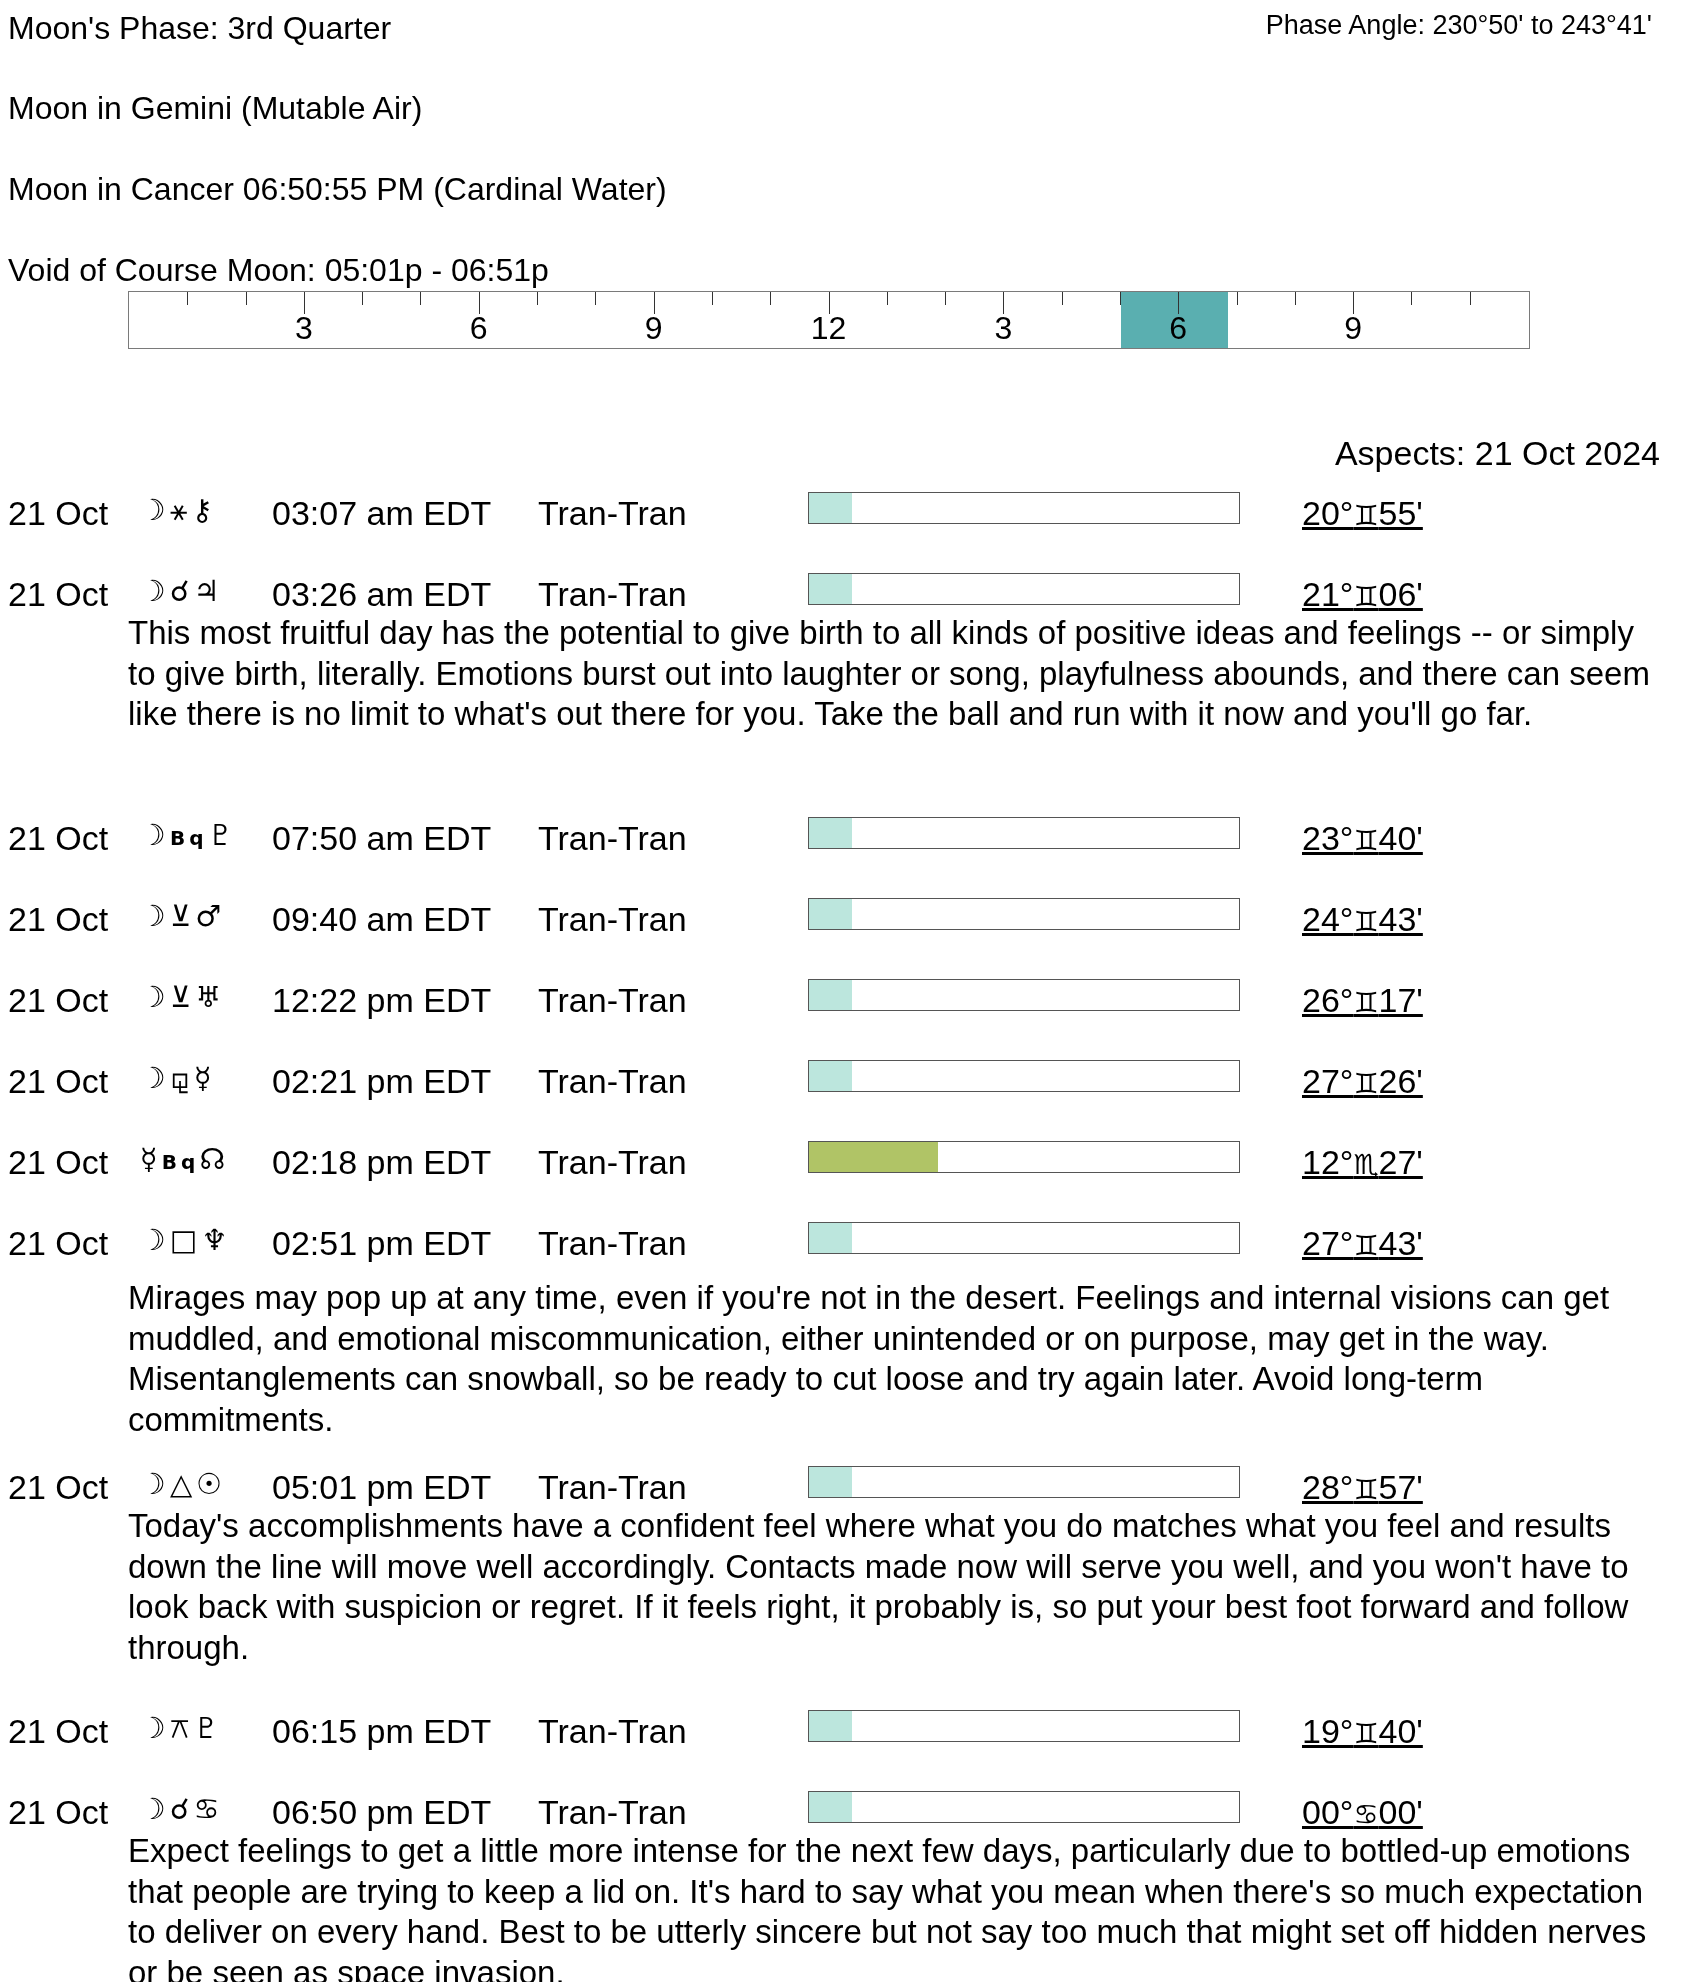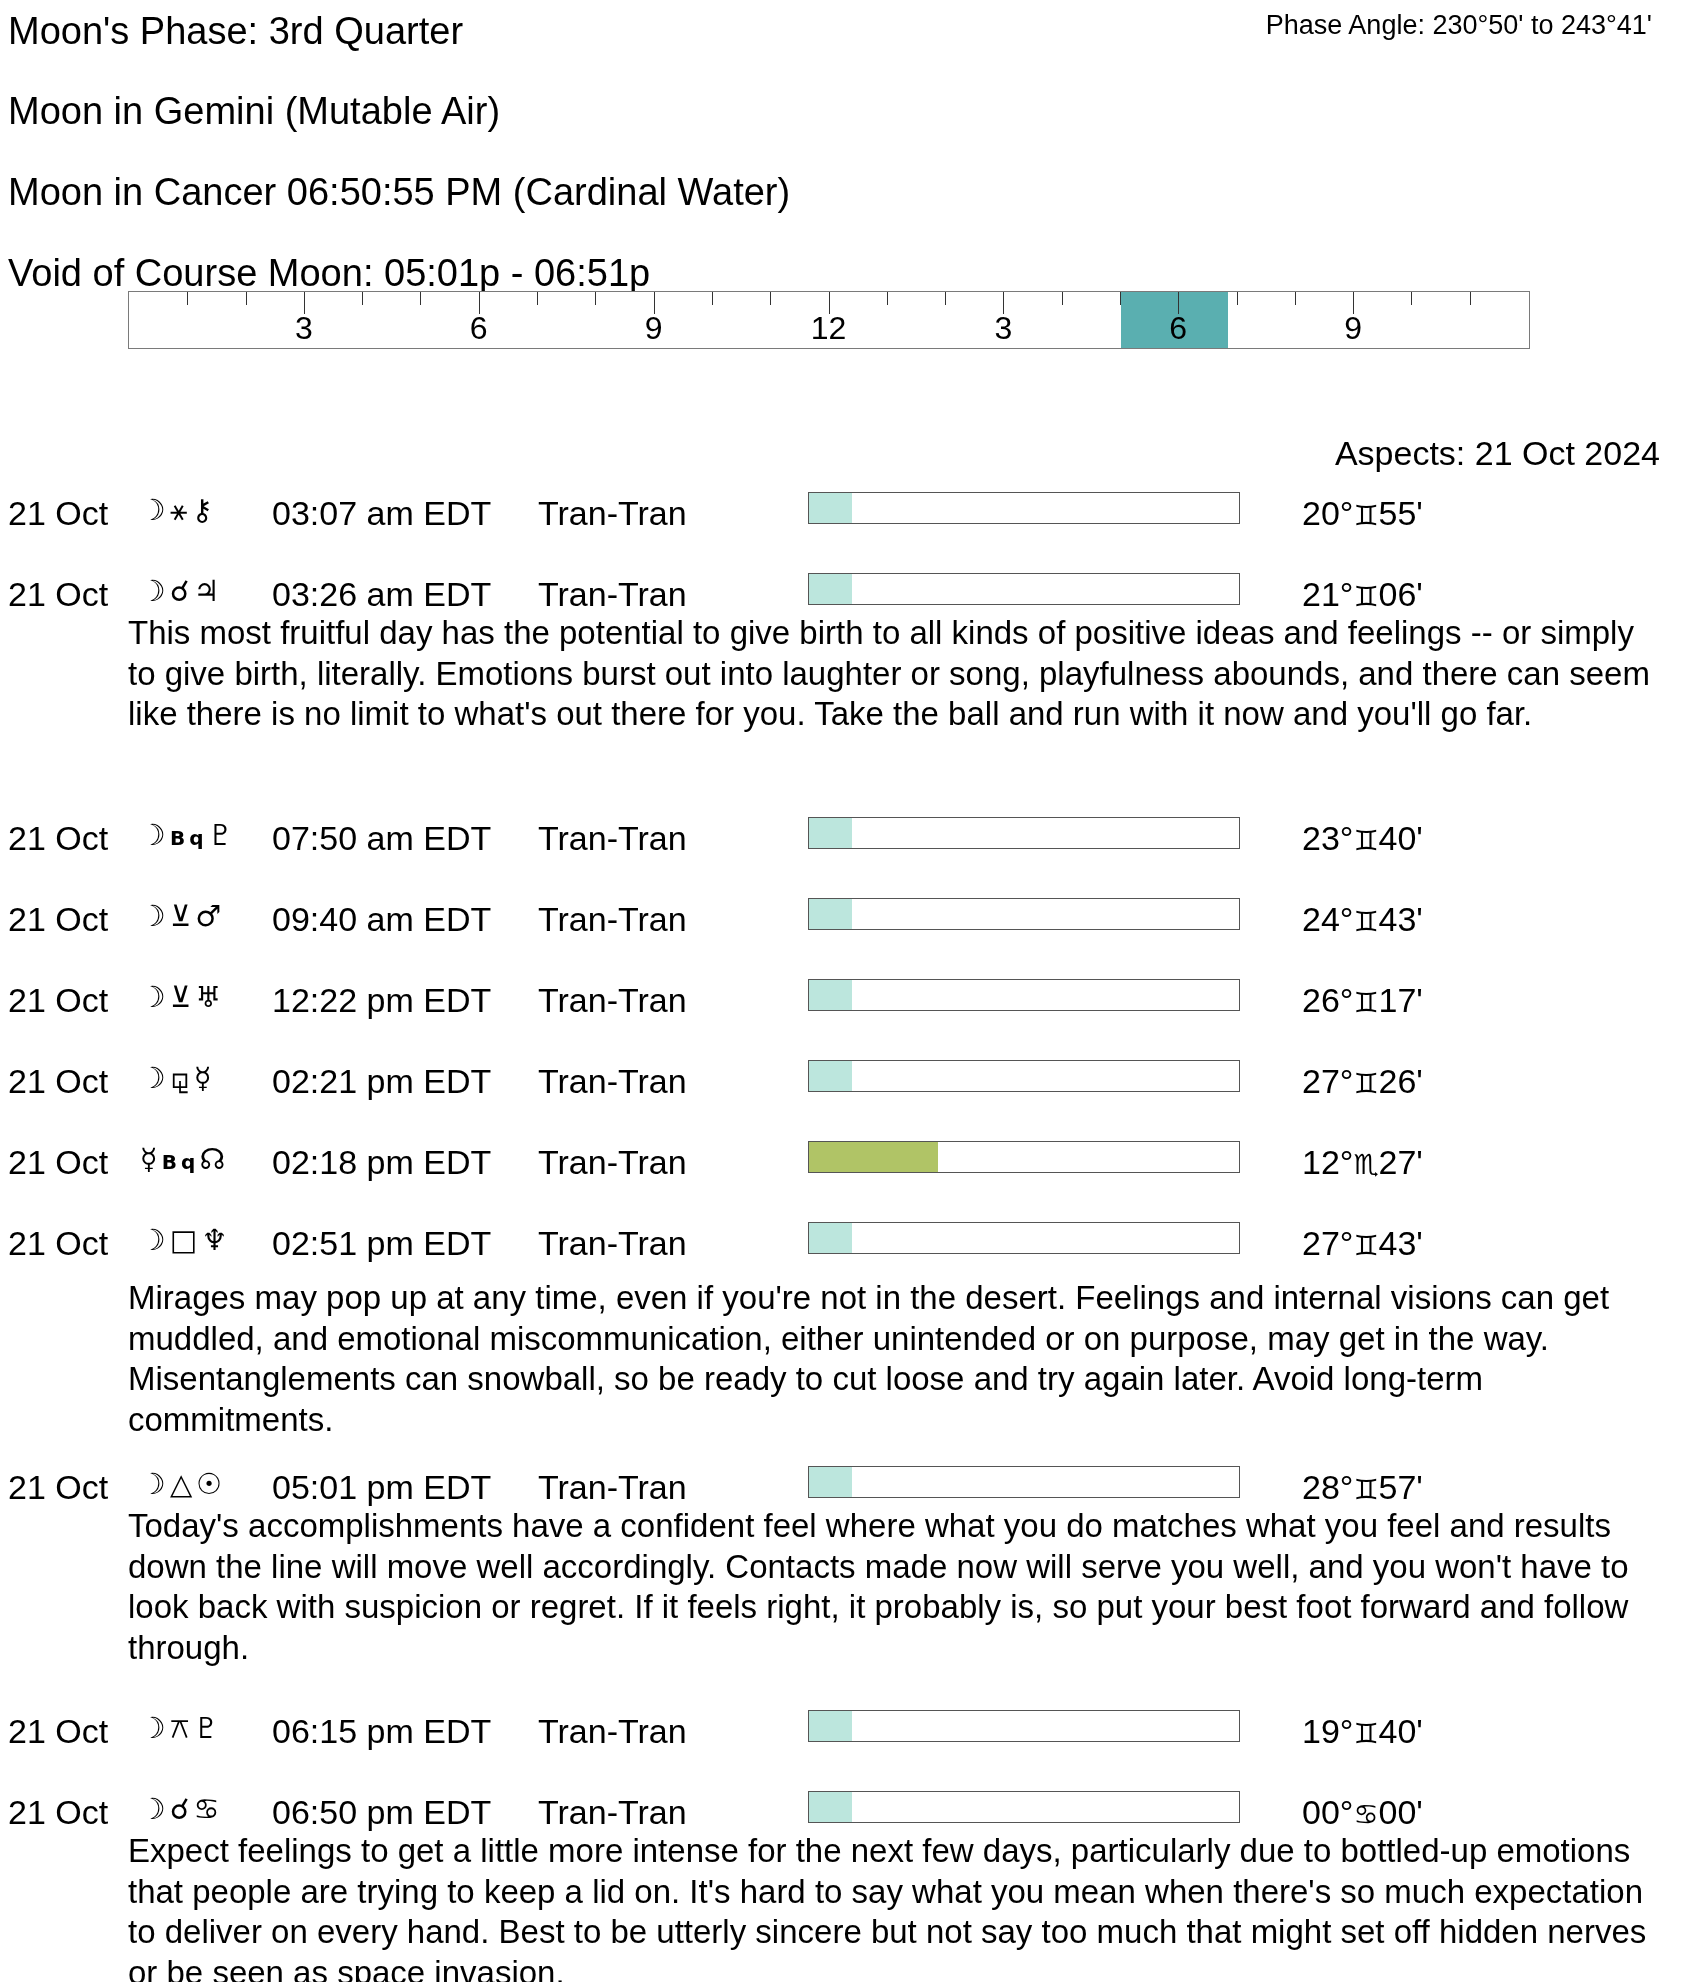--- a/index.html
+++ b/index.html
@@ -2,21 +2,21 @@
 <html><head>
 <meta charset="utf-8">
 <style>
   html, body { margin: 0; padding: 0; background: #ffffff; }
   body {
     width: 1686px; height: 1982px; position: relative; overflow: hidden;
     font-family: "Liberation Sans", "DejaVu Sans", sans-serif;
     color: #000; font-size: 34px;
   }
   .abs { position: absolute; white-space: nowrap; line-height: 1; }
-  .hdr { left: 8px; font-size: 38px; }
+  .hdr { left: 8px; font-size: 32px; }
   .phase-angle { right: 34px; top: 12px; font-size: 27px; }
 
   
   .timeline {
     position: absolute; left: 128px; top: 291px; width: 1402px; height: 58px;
     border: 1.5px solid #7a7a7a; box-sizing: border-box; background: #fff;
   }
   .tl-highlight { position: absolute; top: 0; bottom: 0; background: #5aafb0; }
   .tl-tick { position: absolute; top: 0; width: 1px; background: #333; }
   .tl-label { position: absolute; top: 20px; font-size: 32px; transform: translateX(-50%); line-height: 1; }
@@ -27,21 +27,21 @@
   .row .date { position: absolute; left: 8px; top: 0; }
   .row .glyphs { position: absolute; left: 140px; top: 0; font-family: "DejaVu Sans", sans-serif; font-size: 29px; letter-spacing: 4px; }
   .row .glyphs .asp-small { font-size: 20px; font-weight: bold; }
   .row .time { position: absolute; left: 272px; top: 0; text-align: center; }
   .row .type { position: absolute; left: 538px; top: 0; }
   .row .bar {
     position: absolute; left: 808px; top: 0; width: 432px; height: 32px;
     border: 1.5px solid #555; box-sizing: border-box; background: #fff;
   }
   .row .bar .fill { position: absolute; left: 0; top: 0; bottom: 0; }
-  .row .pos { position: absolute; left: 1302px; top: 0; }
+  .row .pos { position: absolute; left: 1302px; top: 0; text-decoration: underline; }
   .row .pos .sign { font-family: "DejaVu Sans", sans-serif; font-size: 28px; }
 
   .desc {
     position: absolute; left: 128px; width: 1530px; font-size: 33px; line-height: 40.5px;
     white-space: normal;
   }
 </style>
 </head>
 <body>
 

